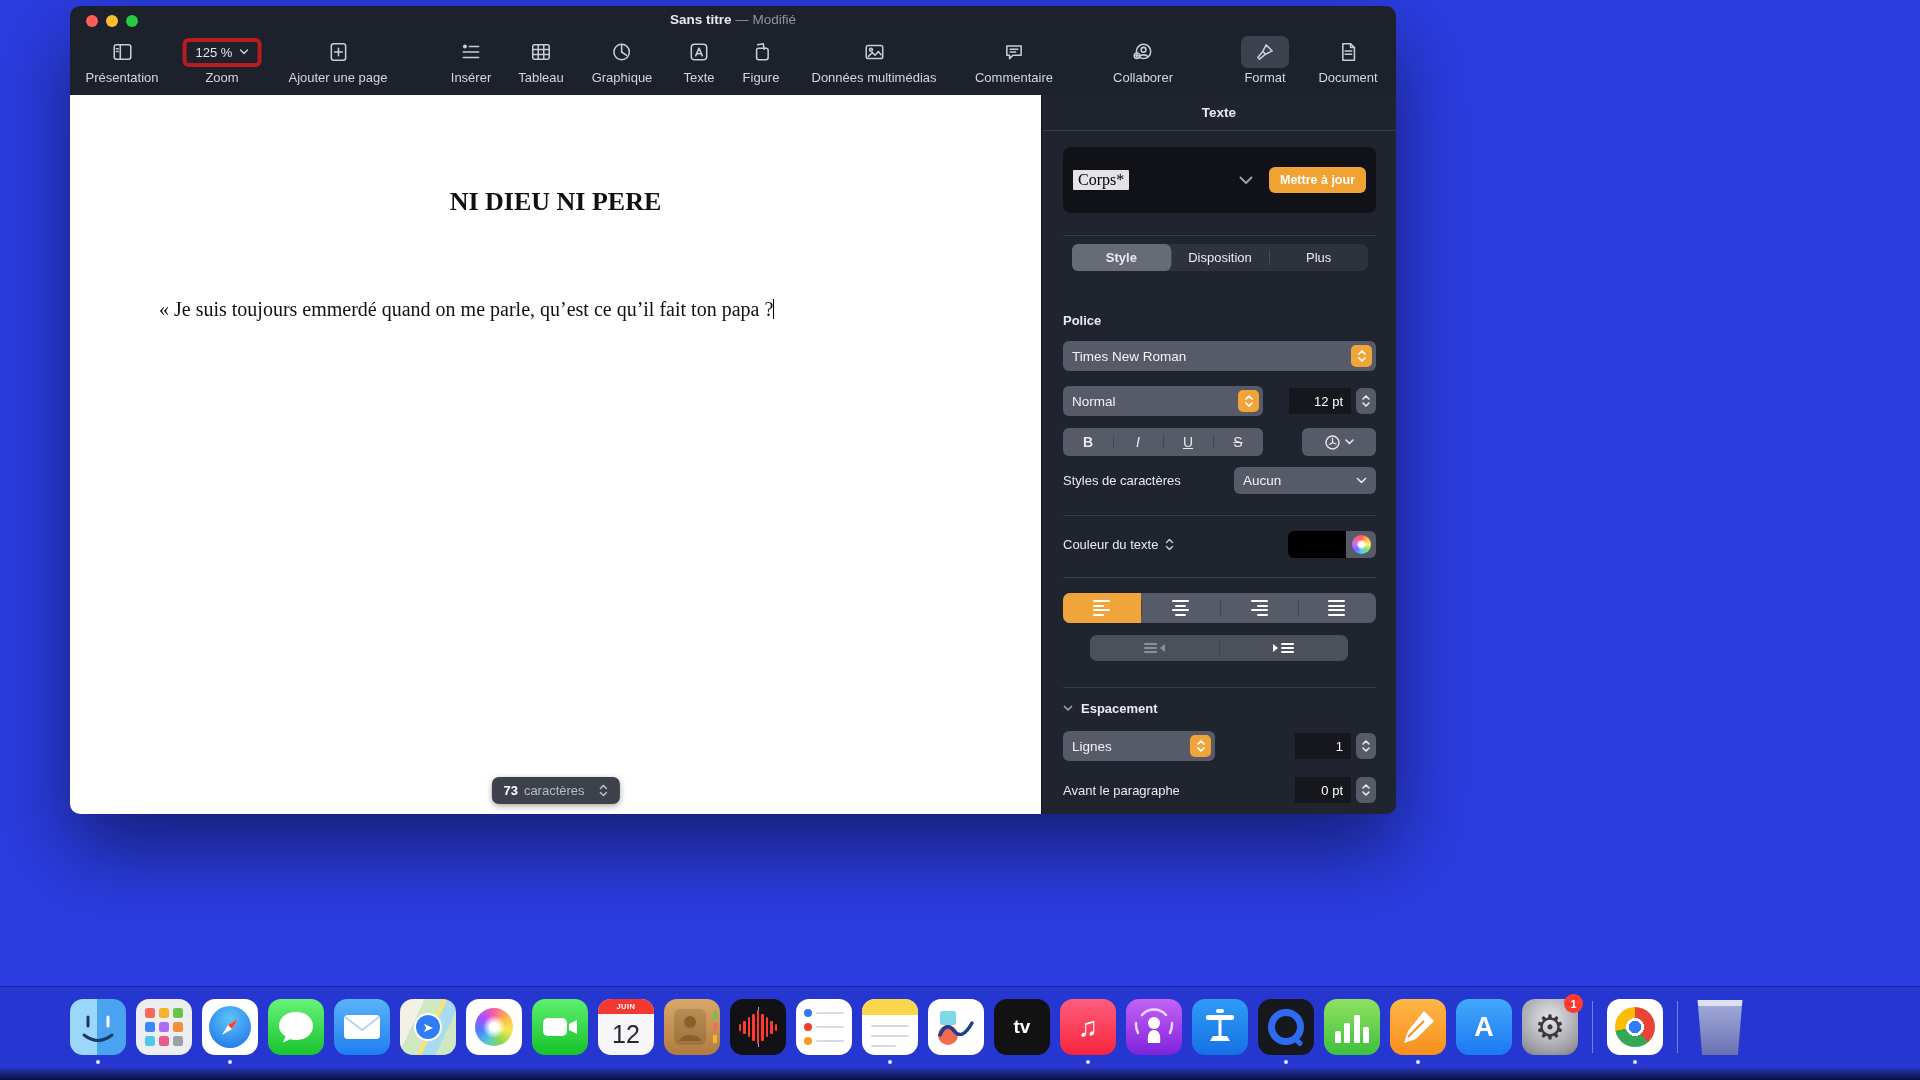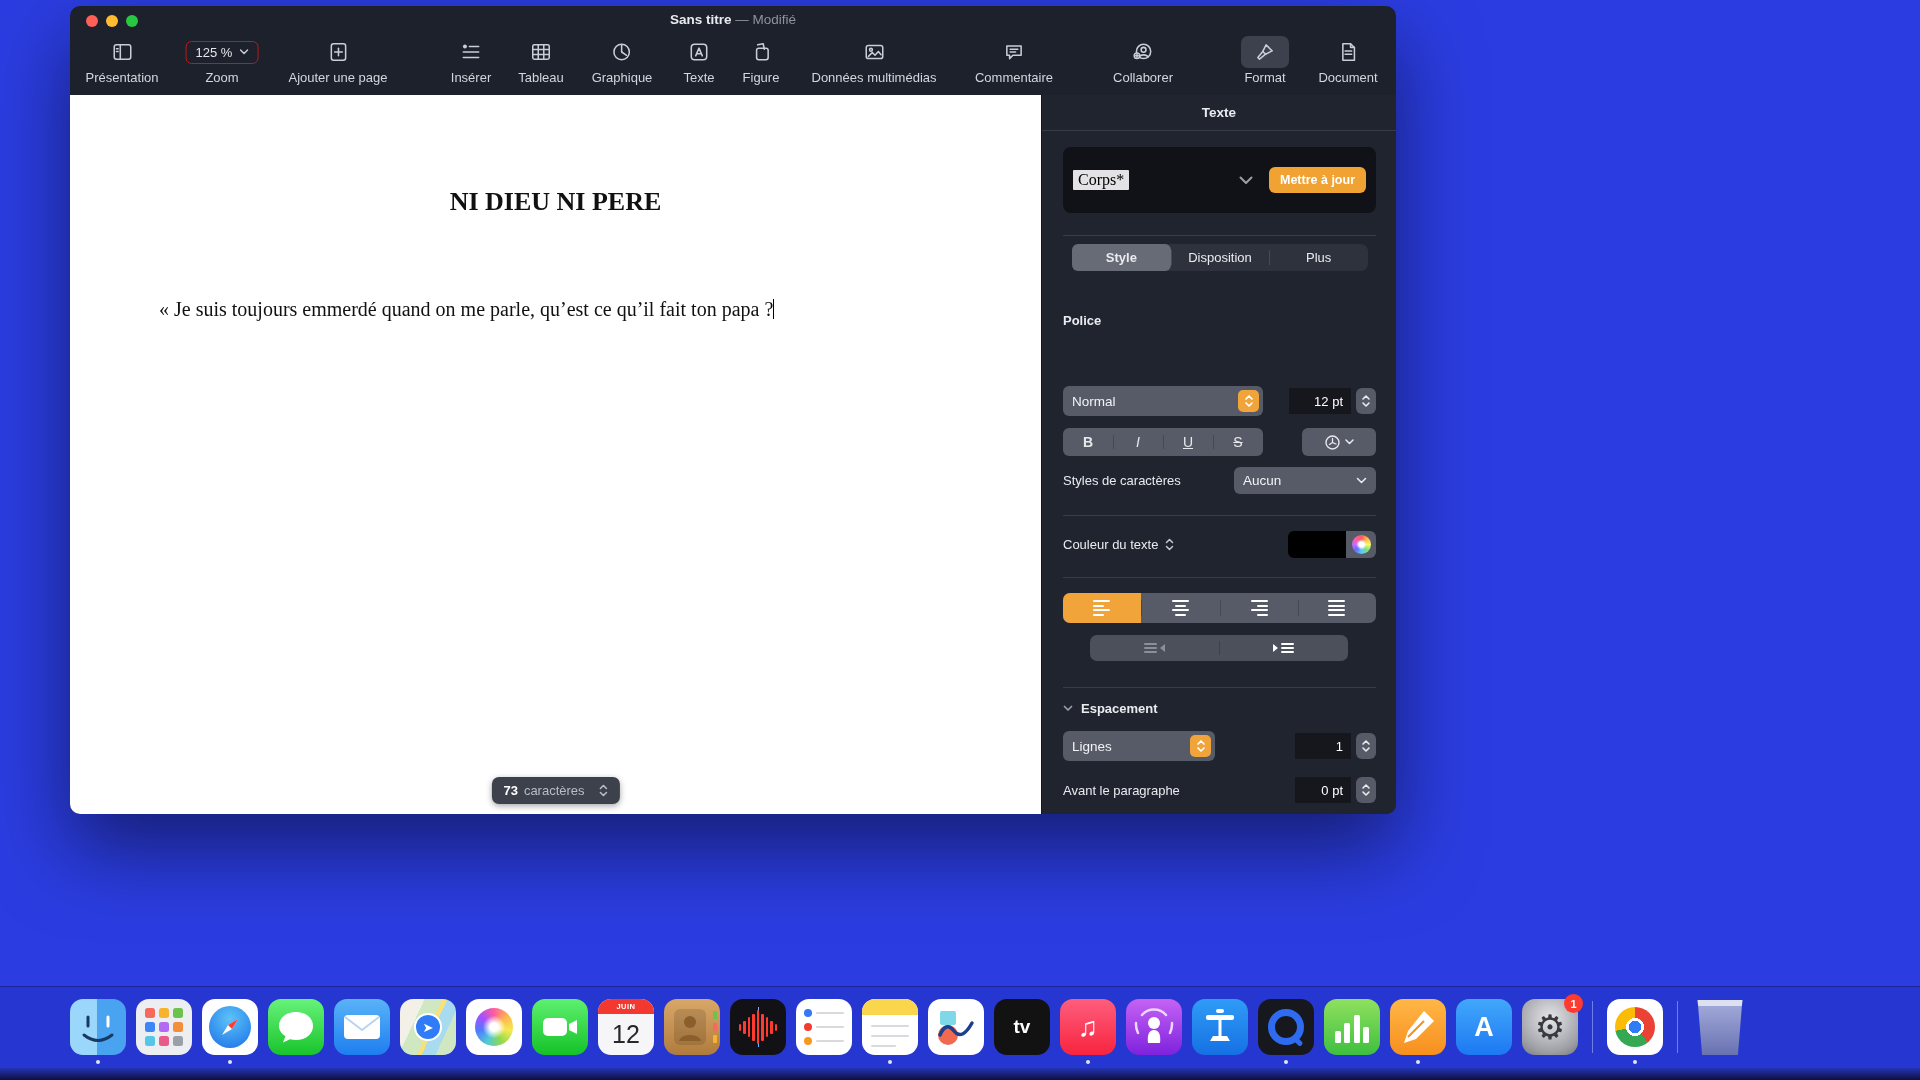--- a/index.html
+++ b/index.html
@@ -17,21 +17,21 @@
   .wtitle { position:absolute; left:0; right:0; top:6px; text-align:center; font-size:13.5px; color:#e9ebf0; }
   .wtitle b { font-weight:700; }
   .wtitle span.mod { color:#8f939d; font-weight:400; }
 
   
   .toolbar { position:relative; height:63px; }
   .titem { position:absolute; top:4px; transform:translateX(-50%); display:flex; flex-direction:column; align-items:center; cursor:default; }
   .ticon { height:32px; display:flex; align-items:center; justify-content:center; padding:0 13px; border-radius:7px; }
   .ticon.active { background:#3c414d; }
   .titem .tlabel { margin-top:2px; font-size:13px; color:#d3d6dc; white-space:nowrap; }
-  .zoombox { border:1px solid #b91c1c; border-radius:6px; padding:3px 9px; color:#e4e6ea; font-size:13px; display:flex; gap:7px; align-items:center; }
+  .zoombox { border:4px solid #b91c1c; border-radius:6px; padding:3px 9px; color:#e4e6ea; font-size:13px; display:flex; gap:7px; align-items:center; }
   .titem svg { stroke:#c9cdd6; fill:none; stroke-width:1.4; stroke-linecap:round; stroke-linejoin:round; }
 
   
   .content { position:absolute; top:89px; left:0; right:0; bottom:0; display:flex; }
   .page { width:971px; background:#ffffff; position:relative; }
   .doc-title { position:absolute; top:92px; left:0; width:100%; text-align:center;
     font-family:"Liberation Serif", serif; font-weight:700; font-size:26px; color:#111; }
   .doc-body { position:absolute; top:203px; left:89px; right:60px;
     font-family:"Liberation Serif", serif; font-size:20px; color:#111; }
   .caret { display:inline-block; width:1px; height:20px; background:#000; vertical-align:-3px; }
@@ -354,20 +354,31 @@
       <div class="tabs" id="sb-tabs">
           <span class="tab active">Style</span>
           <span class="tab">Disposition</span>
           <span class="tab">Plus</span>
         </div>
 
       <div class="row" style="top:218px;">
           <span class="sb-label" style="font-weight:700;">Police</span>
         </div>
 
+      <div class="row" style="top:246px;">
+        <div class="dd" style="flex:1;">
+          <span>Times New Roman</span>
+          <span class="grow"></span>
+          <span class="ostep">
+              <svg width="10" height="16" viewBox="0 0 10 16">
+                <path d="M2 6 L5 3 L8 6 M2 10 L5 13 L8 10" stroke="#fff" stroke-width="1.7" fill="none" stroke-linecap="round" stroke-linejoin="round"></path>
+              </svg>
+            </span>
+        </div>
+      </div>
 
       <div class="row" style="top:291px;">
         <div class="dd" style="width:200px;">
           <span>Normal</span>
           <span class="grow"></span>
           <span class="ostep">
               <svg width="10" height="16" viewBox="0 0 10 16">
                 <path d="M2 6 L5 3 L8 6 M2 10 L5 13 L8 10" stroke="#fff" stroke-width="1.7" fill="none" stroke-linecap="round" stroke-linejoin="round"></path>
               </svg>
             </span>

